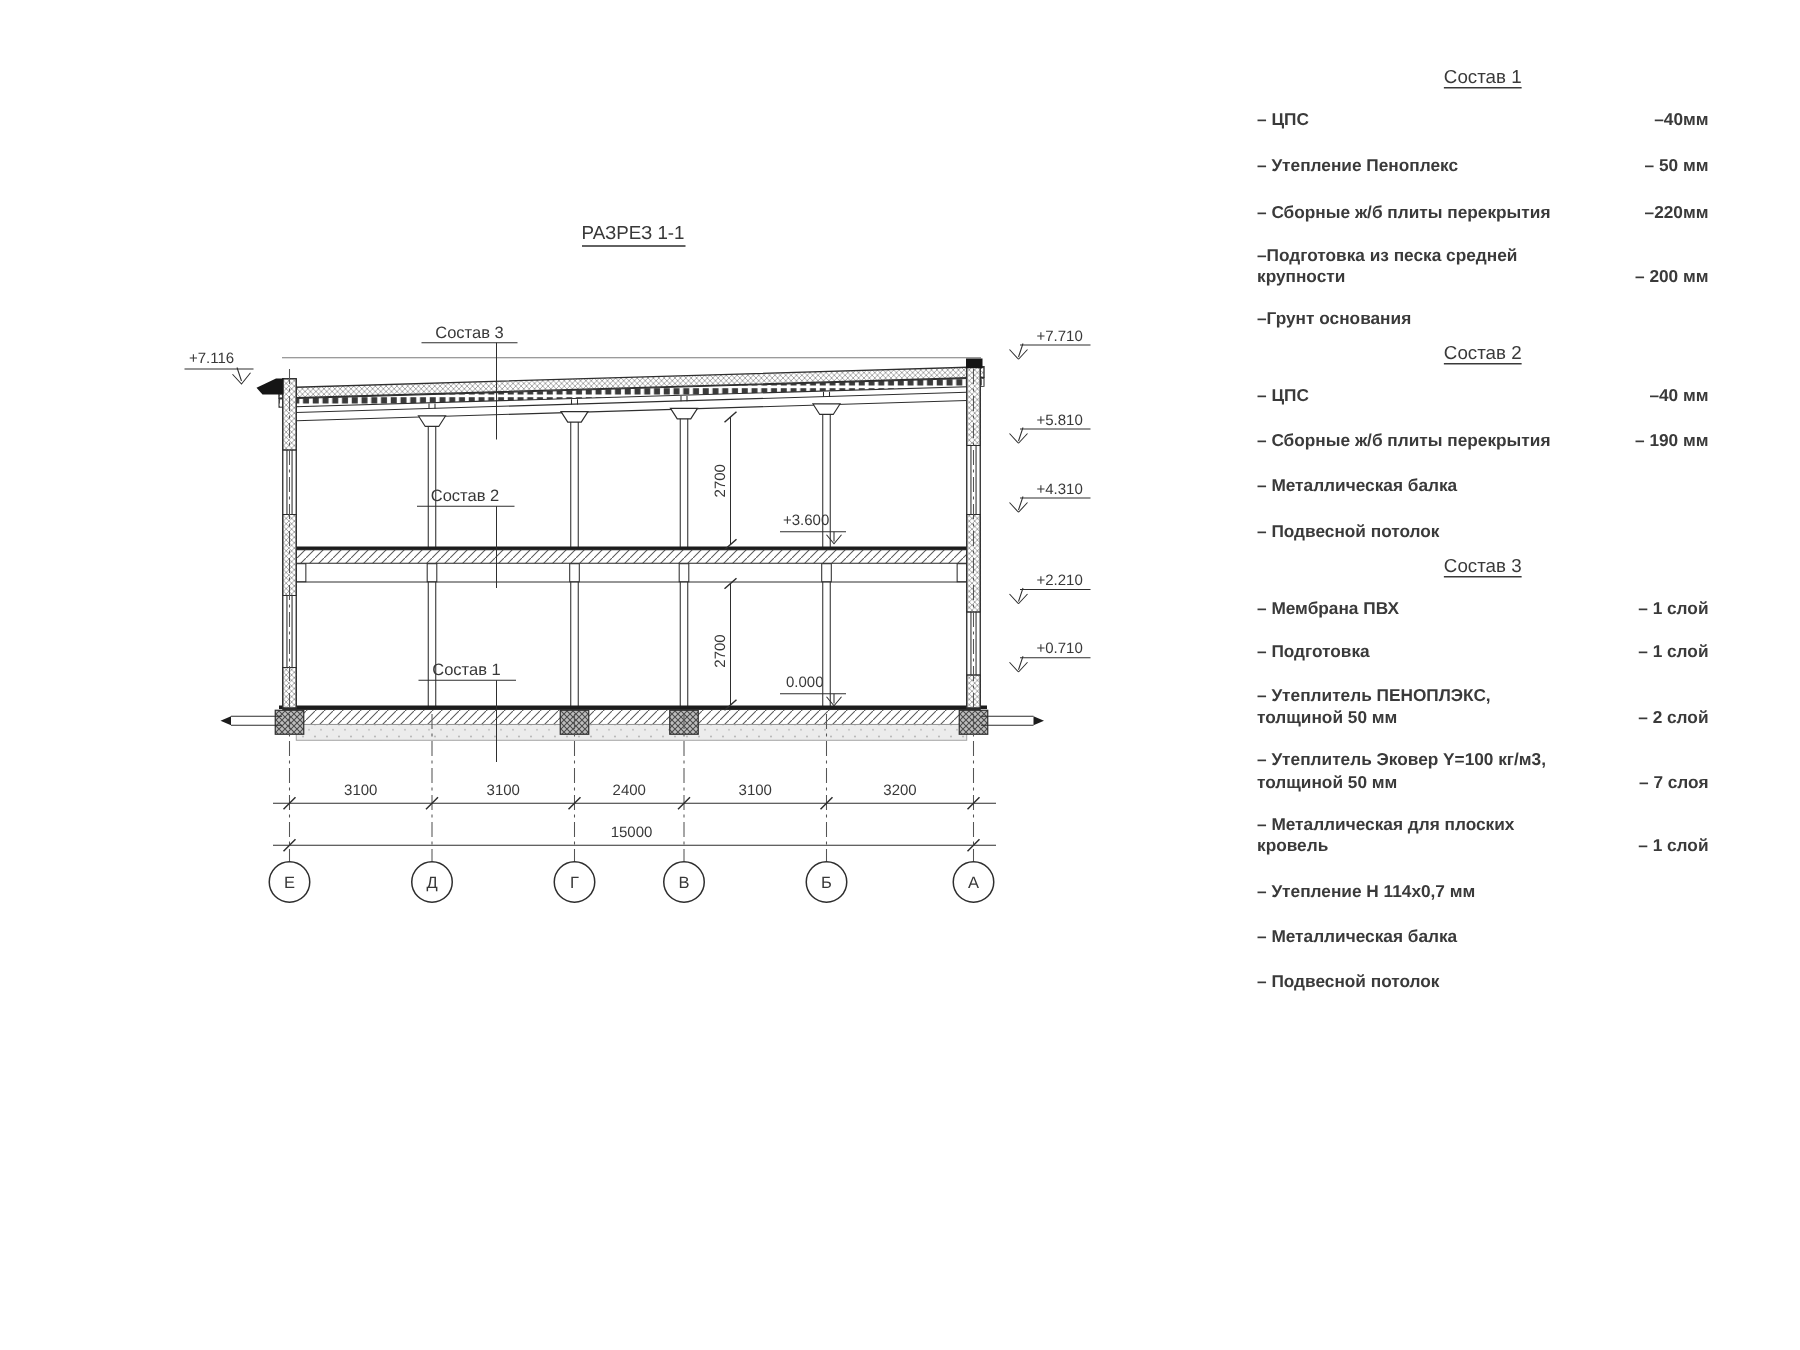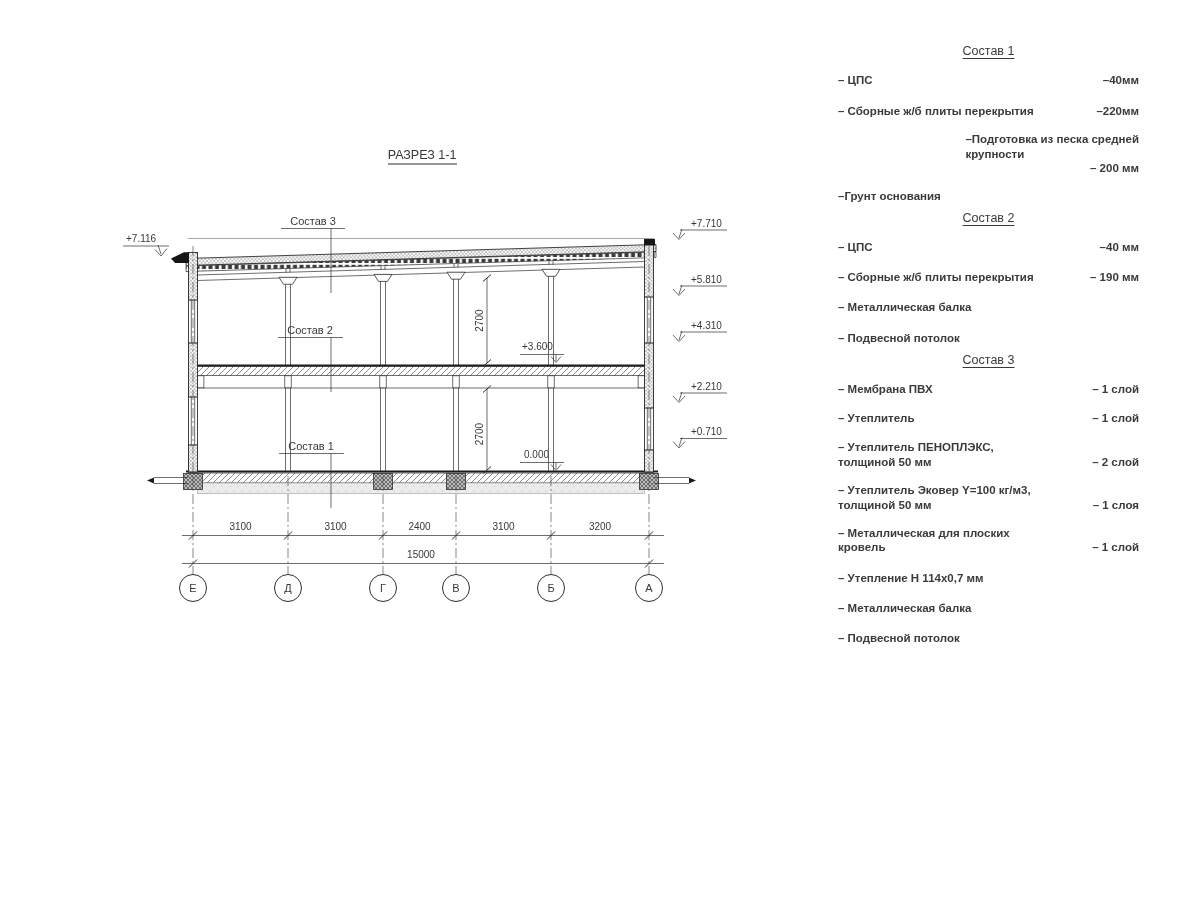--- a/index.html
+++ b/index.html
@@ -16,21 +16,21 @@
   .t10{font-size:10px;}
   .t11{font-size:11px;}
   .t13{font-size:12.5px;}
   
   .legend{position:absolute;left:838px;top:44px;width:301px;font-size:11.5px;line-height:1.25;}
   .sec-title{text-align:center;font-size:12.5px;text-decoration:underline;
              text-underline-offset:3px;margin:0 0 13px 0;font-weight:400;}
   .row{display:flex;justify-content:space-between;align-items:flex-end;font-weight:bold;}
   .row .lbl{white-space:pre-line;max-width:218px;}
   .row .val{white-space:nowrap;}
-  .mb8{margin-bottom:8px;align-items:center;}  .mb13{margin-bottom:13px;flex-direction:column;} .mb14{margin-bottom:14px;}
+  .mb8{margin-bottom:8px;align-items:center;}  .mb13{margin-bottom:13px;} .mb14{margin-bottom:14px;}
   .mb15{margin-bottom:15px;text-align:right;}.mb16{margin-bottom:16px;} .mb17{margin-bottom:17px;}
   .mt8{margin-top:8px;}
 </style>
 </head>
 <body>
 
 <div class="canvas">
 
   <svg class="drawing-svg" width="690" height="490" viewBox="100 138 690 490">
     <defs>
@@ -252,20 +252,24 @@
     </g>
   </svg>
 
   <div class="legend">
 
     <p class="sec-title">Состав 1</p>
     <div class="row mb17">
       <span class="lbl">– ЦПС</span>
       <span class="val">–40мм</span>
     </div>
+    <div class="row mb17">
+      <span class="lbl">– Утепление Пеноплекс</span>
+      <span class="val">– 50 мм</span>
+    </div>
     <div class="row mb14">
       <span class="lbl">– Сборные ж/б плиты перекрытия</span>
       <span class="val">–220мм</span>
     </div>
     <div class="row mb13">
       <span class="lbl">–Подготовка из песка средней
 крупности</span>
       <span class="val">– 200 мм</span>
     </div>
     <div class="row mb8">
@@ -290,32 +294,32 @@
       <span class="lbl">– Подвесной потолок</span>
       <span class="val"></span>
     </div>
 
     <p class="sec-title mt8">Состав 3</p>
     <div class="row mb15">
       <span class="lbl">– Мембрана ПВХ</span>
       <span class="val">– 1 слой</span>
     </div>
     <div class="row mb15">
-      <span class="lbl">– Утеплитель</span>
+      <span class="lbl">– Подготовка</span>
       <span class="val">– 1 слой</span>
     </div>
     <div class="row mb14">
       <span class="lbl">– Утеплитель ПЕНОПЛЭКС,
 толщиной 50 мм</span>
       <span class="val">– 2 слой</span>
     </div>
     <div class="row mb14">
       <span class="lbl">– Утеплитель Эковер Y=100 кг/м3,
 толщиной 50 мм</span>
-      <span class="val">– 1 слоя</span>
+      <span class="val">– 7 слоя</span>
     </div>
     <div class="row mb16">
       <span class="lbl">– Металлическая для плоских кровель</span>
       <span class="val">– 1 слой</span>
     </div>
     <div class="row mb16">
       <span class="lbl">– Утепление Н 114х0,7 мм</span>
       <span class="val"></span>
     </div>
     <div class="row mb16">

